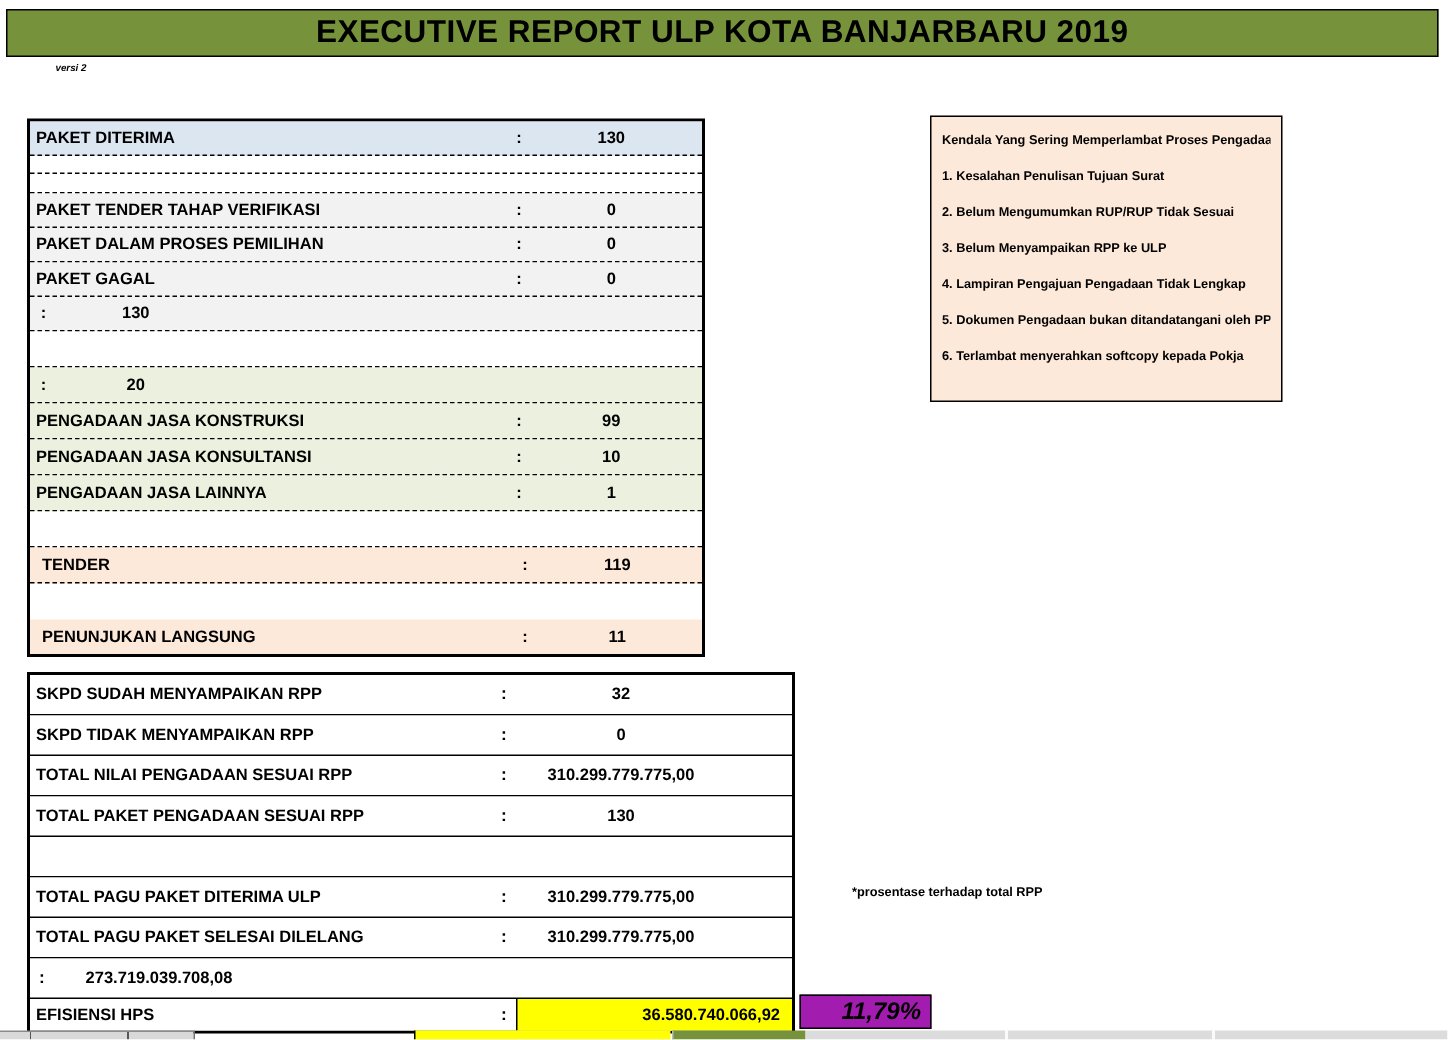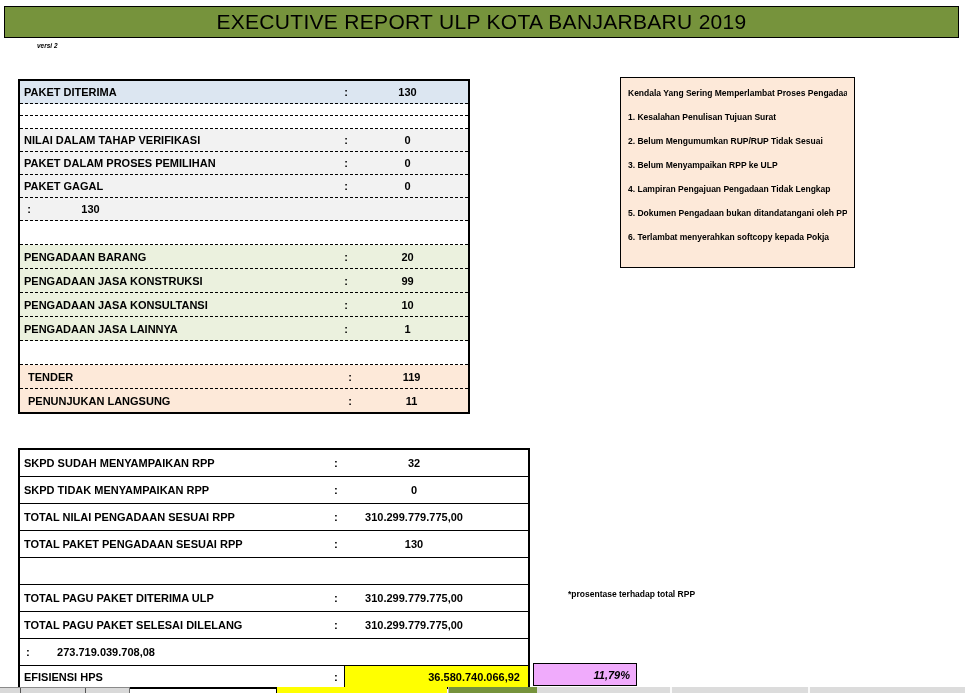--- a/index.html
+++ b/index.html
@@ -8,21 +8,21 @@
     position:relative; width:965px; height:693px; background:#ffffff;
     font-family:"Liberation Sans", sans-serif; overflow:hidden; color:#000;
   }
 
   
   .title-bar {
     position:absolute; left:4px; top:6px; width:955px; height:32px;
     background:#76933C; border:1.5px solid #000;
     display:flex; align-items:center; justify-content:center;
   }
-  .title-bar .title-text { font-size:21px; font-weight:normal; letter-spacing:0.3px; }
+  .title-bar .title-text { font-size:21px; font-weight:bold; letter-spacing:0.3px; }
 
   .versi {
     position:absolute; left:37px; top:42px;
     font-size:6.5px; font-weight:bold; font-style:italic;
   }
 
   
   .summary-table {
     position:absolute; left:18px; top:79px; width:452px;
     border:2px solid #000; background:#fff;
@@ -59,24 +59,24 @@
   .d-row .lbl { width:308px; padding-left:4px; font-size:11px; font-weight:bold; white-space:nowrap; overflow:hidden; }
   .d-row .col { width:16px; text-align:center; font-size:11.5px; font-weight:bold; }
   .d-row .val { width:140px; text-align:center; font-size:11px; font-weight:bold; white-space:nowrap; }
   .d-row.eff { height:21px; }
   .d-row.eff .yellow-cell {
     flex:1; height:100%; background:#FFFF00; border-left:1px solid #000;
     display:flex; align-items:center; justify-content:flex-end;
     padding-right:8px; font-size:11px; font-weight:bold;
   }
   .percent-cell {
-    position:absolute; left:533px; top:663px; width:104px; height:23px;
-    background:#f0abfc; border:1.5px solid #000;
+    position:absolute; left:533px; top:663px; width:88px; height:23px;
+    background:#a21caf; border:1.5px solid #000;
     display:flex; align-items:center; justify-content:flex-end;
-    padding-right:6px; font-size:11px; font-weight:bold; font-style:italic;
+    padding-right:6px; font-size:16px; font-weight:bold; font-style:italic;
   }
 
   .footnote {
     position:absolute; left:568px; top:589px;
     font-size:8.5px; font-weight:bold; 
   }
 
   
   .strip-graybox {
     position:absolute; left:0; top:687px; width:130px; height:6px;
@@ -117,21 +117,21 @@
         <span class="lbl"></span>
         <span class="col"></span>
         <span class="val"></span>
       </div>
       <div class="s-row bg-white" style="height: 13px;">
         <span class="lbl"></span>
         <span class="col"></span>
         <span class="val"></span>
       </div>
       <div class="s-row bg-gray" style="height: 23px;">
-        <span class="lbl">NILAI DALAM TAHAP VERIFIKASI</span>
+        <span class="lbl">PAKET TENDER TAHAP VERIFIKASI</span>
         <span class="col">:</span>
         <span class="val">0</span>
       </div>
       <div class="s-row bg-gray" style="height: 23px;">
         <span class="lbl">PAKET DALAM PROSES PEMILIHAN</span>
         <span class="col">:</span>
         <span class="val">0</span>
       </div>
       <div class="s-row bg-gray" style="height: 23px;">
         <span class="lbl">PAKET GAGAL</span>
@@ -141,21 +141,20 @@
       <div class="s-row bg-gray" style="height: 23px;">
         <span class="col">:</span>
         <span class="val">130</span>
       </div>
       <div class="s-row bg-white" style="height: 24px;">
         <span class="lbl"></span>
         <span class="col"></span>
         <span class="val"></span>
       </div>
       <div class="s-row bg-green" style="height: 24px;">
-        <span class="lbl">PENGADAAN BARANG</span>
         <span class="col">:</span>
         <span class="val">20</span>
       </div>
       <div class="s-row bg-green" style="height: 24px;">
         <span class="lbl">PENGADAAN JASA KONSTRUKSI</span>
         <span class="col">:</span>
         <span class="val">99</span>
       </div>
       <div class="s-row bg-green" style="height: 24px;">
         <span class="lbl">PENGADAAN JASA KONSULTANSI</span>
@@ -170,21 +169,21 @@
       <div class="s-row bg-white" style="height: 24px;">
         <span class="lbl"></span>
         <span class="col"></span>
         <span class="val"></span>
       </div>
       <div class="s-row bg-peach" style="height: 24px;">
         <span class="lbl">TENDER</span>
         <span class="col">:</span>
         <span class="val">119</span>
       </div>
-      <div class="s-row bg-peach" style="height: 23px;">
+      <div class="s-row bg-peach" style="height: 23px; margin-top: 24px;">
         <span class="lbl">PENUNJUKAN LANGSUNG</span>
         <span class="col">:</span>
         <span class="val">11</span>
       </div>
     </div>
 
   <div class="kendala-box">
     <div class="kendala-title">Kendala Yang Sering Memperlambat Proses Pengadaan</div>
     <div id="kendala-list">
         <div class="kendala-item">1. Kesalahan Penulisan Tujuan Surat</div>

